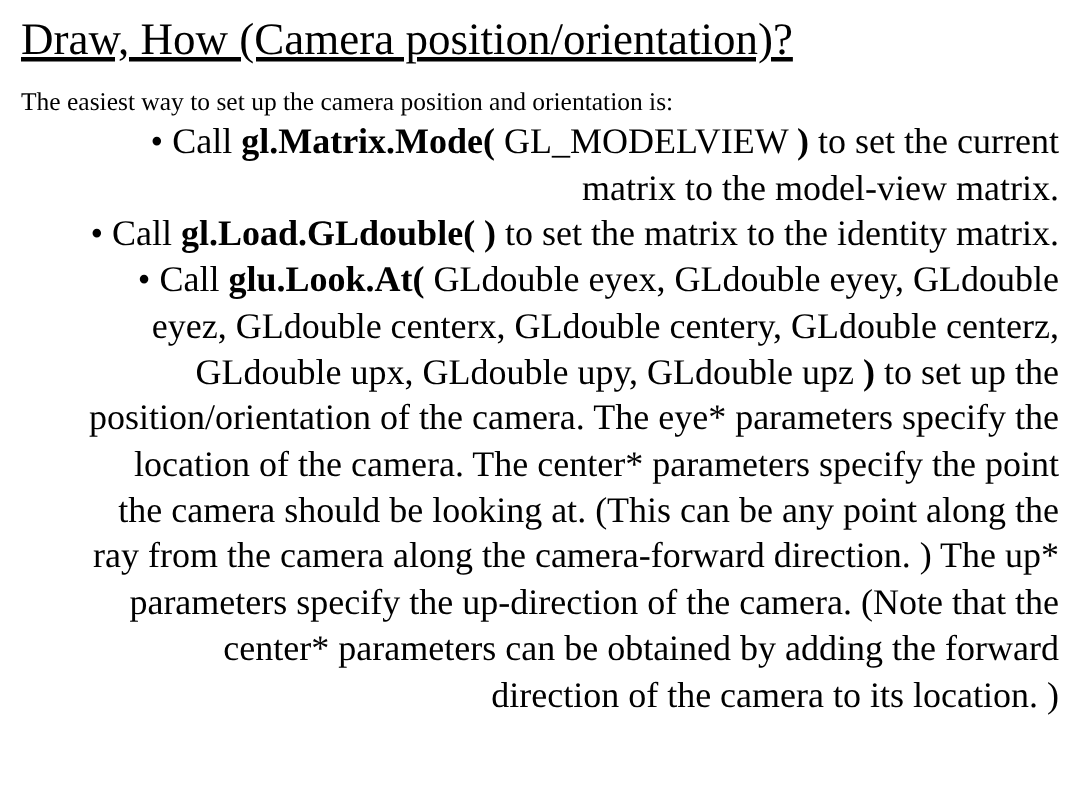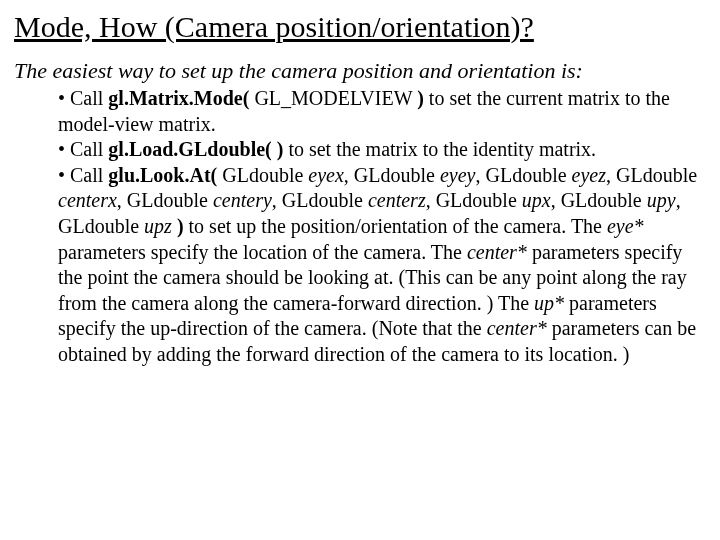--- a/index.html
+++ b/index.html
@@ -11,36 +11,36 @@
     font-family: "Times New Roman", Times, serif;
     background: #fff;
     color: #000;
   }
   .title {
     font-size: 30px;
     text-decoration: underline;
     margin-bottom: 14px;
   }
   .intro {
-    font-size: 22px;
+    font-size: 17px;
     margin-bottom: 2px;
-    font-style: italic;
   }
   .body-text {
-    font-size: 20px;
+    font-size: 24px;
     line-height: 1.28;
     padding-left: 44px;
+    text-align: right;
   }
   .bold { font-weight: bold; }
-  .ital { font-style: italic; }
+  .ital { }
 </style>
 </head>
 <body>
 
-<div class="title">Mode, How (Camera position/orientation)?</div>
+<div class="title">Draw, How (Camera position/orientation)?</div>
 
 <div class="intro">The easiest way to set up the camera position and orientation is:</div>
 
 <div class="body-text">
 <span>• Call </span><span class="bold">gl.Matrix.Mode(</span><span> GL_MODELVIEW </span><span class="bold">)</span><span> to set the current matrix to the model-view matrix.</span><br>
 <span>• Call </span><span class="bold">gl.Load.GLdouble( )</span><span> to set the matrix to the identity matrix.</span><br>
 <span>• Call </span><span class="bold">glu.Look.At(</span><span> </span><span>GLdouble </span><span class="ital">eyex</span><span>, </span><span>GLdouble </span><span class="ital">eyey</span><span>, </span><span>GLdouble </span><span class="ital">eyez</span><span>, </span><span>GLdouble </span><span class="ital">centerx</span><span>, </span><span>GLdouble </span><span class="ital">centery</span><span>, </span><span>GLdouble </span><span class="ital">centerz</span><span>, </span><span>GLdouble </span><span class="ital">upx</span><span>, </span><span>GLdouble </span><span class="ital">upy</span><span>, </span><span>GLdouble </span><span class="ital">upz</span><span class="bold"> )</span><span> to set up the position/orientation of the camera. The </span><span class="ital">eye*</span><span> parameters specify the location of the camera. The </span><span class="ital">center*</span><span> parameters specify the point the camera should be looking at. (This can be any point along the ray from the camera along the camera-forward direction. ) The </span><span class="ital">up*</span><span> parameters specify the up-direction of the camera. (Note that the </span><span class="ital">center*</span><span> parameters can be obtained by adding the forward direction of the camera to its location. )</span>
 </div>
 
 </body></html>

